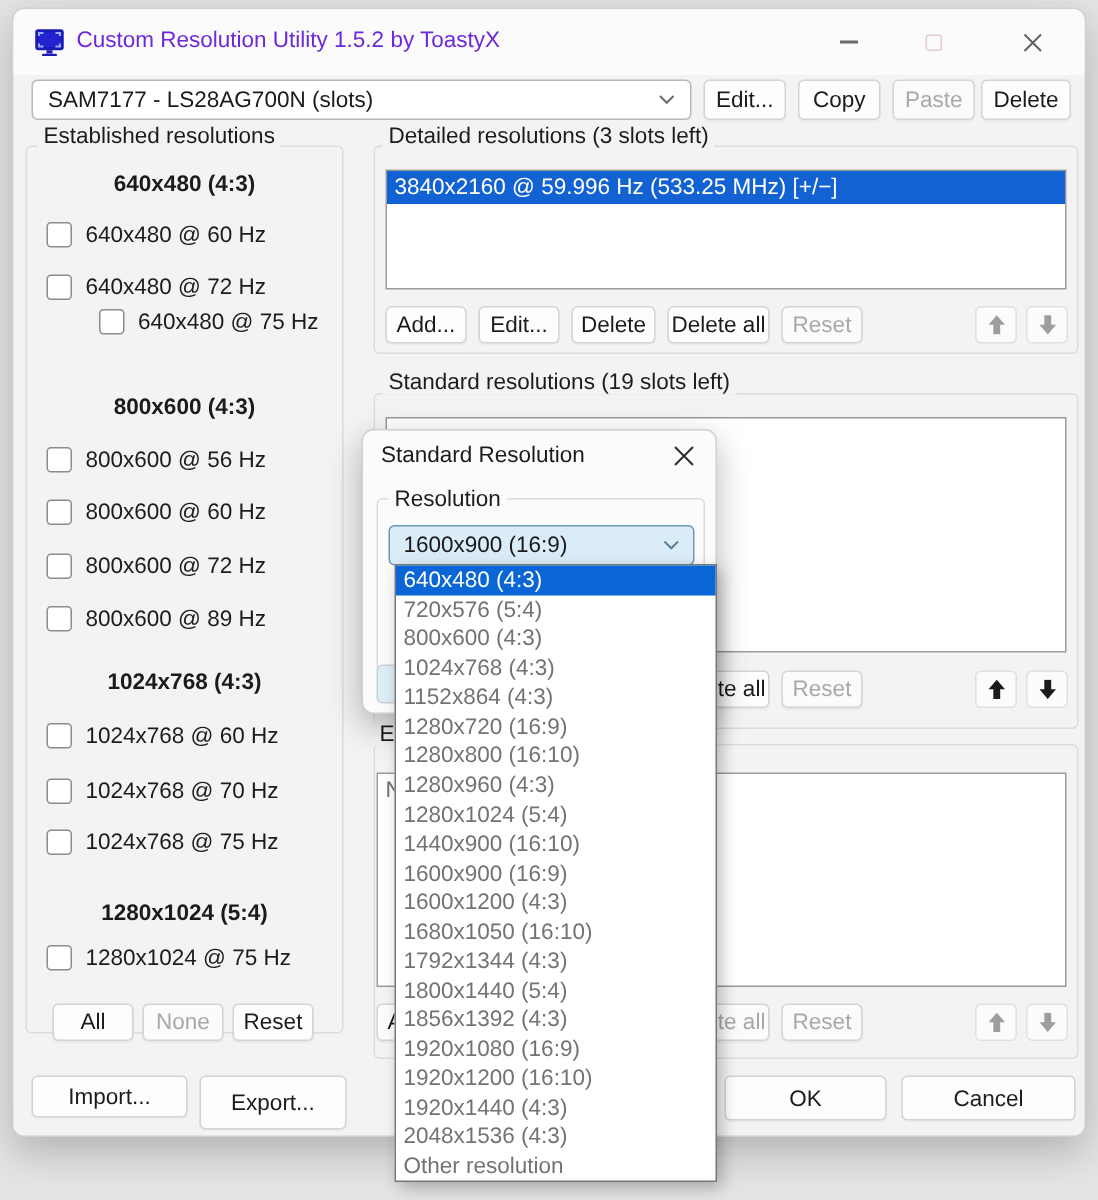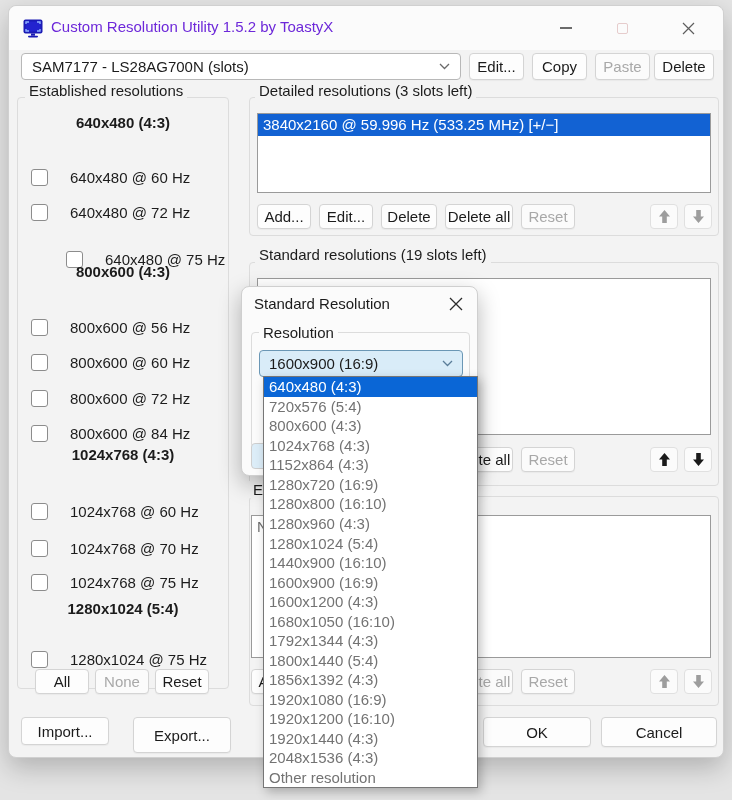--- a/index.html
+++ b/index.html
@@ -41,21 +41,21 @@
   .glabel { position:absolute; background:#f3f3f3; padding:0 4px; font-size:15px; color:#1c1c1c; white-space:nowrap; z-index:1; }
   .list { position:absolute; background:#fff; border:1px solid #9a9a9a; overflow:hidden; }
   .lrow { height:22px; line-height:22px; padding:0 5px; white-space:nowrap; font-size:15px; }
   .lrow.sel { background:#1262d3; color:#fff; }
   .lrow.gray { color:#6f6f6f; }
   .combo {
     position:absolute; background:#fff; border:1px solid #b8b8b8; border-radius:4px;
     display:flex; align-items:center; padding:0 10px; font-size:15px; color:#1b1b1b;
   }
   .combo .chev { margin-left:auto; }
-  .cbrow { position:absolute; left:30px; display:flex; align-items:center; gap:22px; height:18px;margin-top:20px; }
+  .cbrow { position:absolute; left:30px; display:flex; gap:9px; height:18px; }
   .cb { width:17px; height:17px; background:#fff; border:1px solid #8c8c8c; border-radius:3px; flex:none; }
   .cbl { font-size:15px; color:#1c1c1c; white-space:nowrap; }
   .ghdr { position:absolute; left:16px; width:212px; text-align:center; font-weight:bold; font-size:15px; color:#1b1b1b; }
   .arrbtn { position:absolute; width:28px; height:25px; display:flex; align-items:center; justify-content:center;
     background:#fbfbfb; border:1px solid #e0e0e0; border-radius:4px; }
   .arr-en { fill:#1a1a1a; } .arr-dis { fill:#9d9d9d; }
 
   
   .dialog {
     position:absolute; left:241px; top:286px; width:237px; height:190px;
@@ -129,41 +129,41 @@
 
   <div class="ghdr" style="left:8px; top:108px;">640x480 (4:3)</div>
   <div class="cbrow" style="left:22px; top:142px;">
       <span class="cb"></span>
       <span class="cbl">640x480 @ 60 Hz</span>
     </div>
   <div class="cbrow" style="left:22px; top:177px;">
       <span class="cb"></span>
       <span class="cbl">640x480 @ 72 Hz</span>
     </div>
-  <div class="cbrow" style="left:22px; top:224px;padding-left:35px;">
+  <div class="cbrow" style="left:22px; top:200px;padding-left:35px;">
       <span class="cb"></span>
       <span class="cbl">640x480 @ 75 Hz</span>
     </div>
 
   <div class="ghdr" style="left:8px; top:257px;">800x600 (4:3)</div>
   <div class="cbrow" style="left:22px; top:292px;">
       <span class="cb"></span>
       <span class="cbl">800x600 @ 56 Hz</span>
     </div>
   <div class="cbrow" style="left:22px; top:327px;">
       <span class="cb"></span>
       <span class="cbl">800x600 @ 60 Hz</span>
     </div>
   <div class="cbrow" style="left:22px; top:363px;">
       <span class="cb"></span>
       <span class="cbl">800x600 @ 72 Hz</span>
     </div>
   <div class="cbrow" style="left:22px; top:398px;">
       <span class="cb"></span>
-      <span class="cbl">800x600 @ 84 Hz</span>
+      <span class="cbl">800x600 @ 89 Hz</span>
     </div>
 
   <div class="ghdr" style="left:8px; top:440px;">1024x768 (4:3)</div>
   <div class="cbrow" style="left:22px; top:476px;">
       <span class="cb"></span>
       <span class="cbl">1024x768 @ 60 Hz</span>
     </div>
   <div class="cbrow" style="left:22px; top:513px;">
       <span class="cb"></span>
       <span class="cbl">1024x768 @ 70 Hz</span>
@@ -176,21 +176,21 @@
   <div class="ghdr" style="left:8px; top:594px;">1280x1024 (5:4)</div>
   <div class="cbrow" style="left:22px; top:624px;">
       <span class="cb"></span>
       <span class="cbl">1280x1024 @ 75 Hz</span>
     </div>
 
   <div class="btn" style="left:26px; top:663px; width:54px; height:25px;">All</div>
   <div class="btn dis" style="left:86px; top:663px; width:54px; height:25px;">None</div>
   <div class="btn" style="left:146px; top:663px; width:54px; height:25px;">Reset</div>
 
-  <div class="btn" style="left:12px; top:711px; width:88px; height:28px;">Import...</div>
+  <div class="btn" style="left:12px; top:711px; width:104px; height:28px;">Import...</div>
   <div class="btn" style="left:124px; top:711px; width:98px; height:36px;">Export...</div>
 
   <span class="glabel" style="left:246px; top:76px;">Detailed resolutions (3 slots left)</span>
   <div class="gbox" style="left:240px; top:91px; width:470px; height:139px;"></div>
   <div class="list" style="left:248px; top:107px; width:454px; height:80px;">
     <div class="lrow sel">3840x2160 @ 59.996 Hz (533.25 MHz) [+/−]</div>
   </div>
   <div class="btn" style="left:248px; top:198px; width:54px; height:25px;">Add...</div>
   <div class="btn" style="left:310px; top:198px; width:54px; height:25px;">Edit...</div>
   <div class="btn" style="left:372px; top:198px; width:56px; height:25px;">Delete</div>

